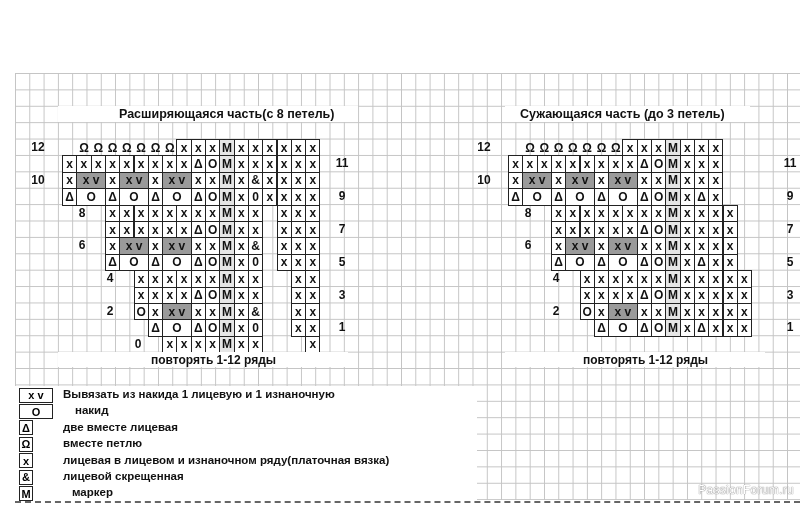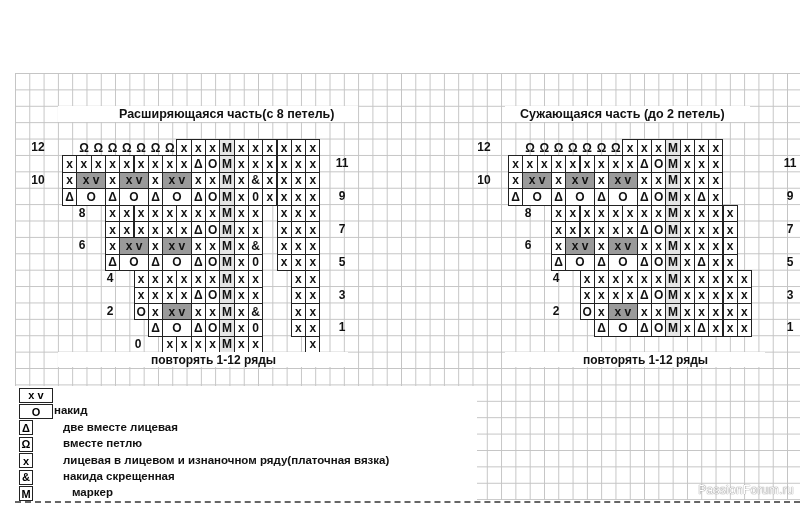--- a/index.html
+++ b/index.html
@@ -26,21 +26,21 @@
   .bottomline{position:absolute;left:15px;right:0;top:501px;border-top:2px dashed #666;}
 </style>
 </head>
 <body>
 
 <div class="grid"></div>
 
 <div class="band" style="left:58px;top:106px;width:300px;height:16px;"></div>
 <div class="band" style="left:505px;top:106px;width:245px;height:16px;"></div>
 <div class="title" style="left:119px;top:107px;">Расширяющаяся часть(с 8 петель)</div>
-<div class="title" style="left:520px;top:107px;">Сужающаяся часть (до 2 петель)</div>
+<div class="title" style="left:520px;top:107px;">Сужающаяся часть (до 3 петель)</div>
 
 <div id="left-chart">
     <div class="cell nob" style="left: 76.3px; top: 139px; width: 15.3px; height: 17.4px;">Ω</div>
     <div class="cell nob" style="left: 90.6px; top: 139px; width: 15.3px; height: 17.4px;">Ω</div>
     <div class="cell nob" style="left: 104.9px; top: 139px; width: 15.3px; height: 17.4px;">Ω</div>
     <div class="cell nob" style="left: 119.2px; top: 139px; width: 15.3px; height: 17.4px;">Ω</div>
     <div class="cell nob" style="left: 133.5px; top: 139px; width: 15.3px; height: 17.4px;">Ω</div>
     <div class="cell nob" style="left: 147.8px; top: 139px; width: 15.3px; height: 17.4px;">Ω</div>
     <div class="cell nob" style="left: 162.1px; top: 139px; width: 15.3px; height: 17.4px;">Ω</div>
     <div class="cell" style="left: 176.4px; top: 139px; width: 15.3px; height: 17.4px;">x</div>
@@ -379,40 +379,41 @@
 
 <div class="band" style="left:58px;top:352px;width:290px;height:15px;"></div>
 <div class="band" style="left:505px;top:352px;width:260px;height:15px;"></div>
 <div class="title" style="left:151px;top:353px;font-size:12px;">повторять 1-12 ряды</div>
 <div class="title" style="left:583px;top:353px;font-size:12px;">повторять 1-12 ряды</div>
 
 <div class="legend-bg"></div>
 <div id="legend">
     <div class="legend-row" style="top: 387px; width: 470px;">
       <div class="legend-sym" style="left: 4px; width: 34px;">x v</div>
+      <div class="legend-text" style="left: 48px;">Вывязать из накида 1 лицевую и 1 изнаночную</div>
     </div>
     <div class="legend-row" style="top: 403.4px; width: 470px;">
       <div class="legend-sym" style="left: 4px; width: 34px;">O</div>
-      <div class="legend-text" style="left: 39px;">накид</div>
+      <div class="legend-text" style="left: 60px;">накид</div>
     </div>
     <div class="legend-row" style="top: 419.8px; width: 470px;">
       <div class="legend-sym" style="left: 4px; width: 14px;">Δ</div>
       <div class="legend-text" style="left: 48px;">две вместе лицевая</div>
     </div>
     <div class="legend-row" style="top: 436.2px; width: 470px;">
       <div class="legend-sym" style="left: 4px; width: 14px;">Ω</div>
       <div class="legend-text" style="left: 48px;">вместе петлю</div>
     </div>
     <div class="legend-row" style="top: 452.6px; width: 470px;">
       <div class="legend-sym" style="left: 4px; width: 14px;">x</div>
       <div class="legend-text" style="left: 48px;">лицевая в лицевом и изнаночном ряду(платочная вязка)</div>
     </div>
     <div class="legend-row" style="top: 469px; width: 470px;">
       <div class="legend-sym" style="left: 4px; width: 14px;">&amp;</div>
-      <div class="legend-text" style="left: 48px;">накида скрещенная</div>
+      <div class="legend-text" style="left: 48px;">лицевой скрещенная</div>
     </div>
     <div class="legend-row" style="top: 485.4px; width: 470px;">
       <div class="legend-sym" style="left: 4px; width: 14px;">M</div>
       <div class="legend-text" style="left: 48px; padding-left: 9px;">маркер</div>
     </div>
   </div>
 
 <div class="bottomline"></div>
 <div class="watermark">PassionForum.ru</div>
 

